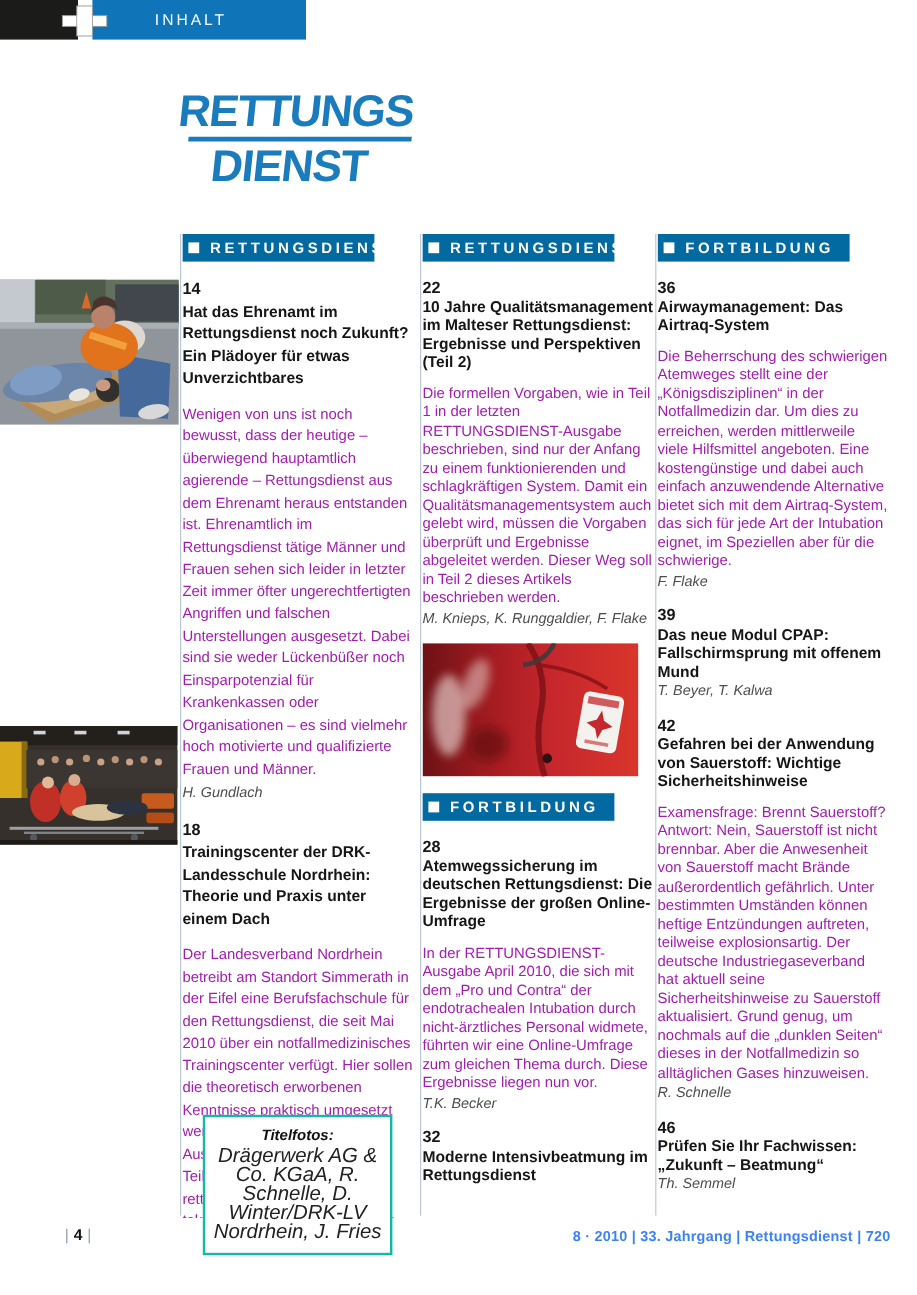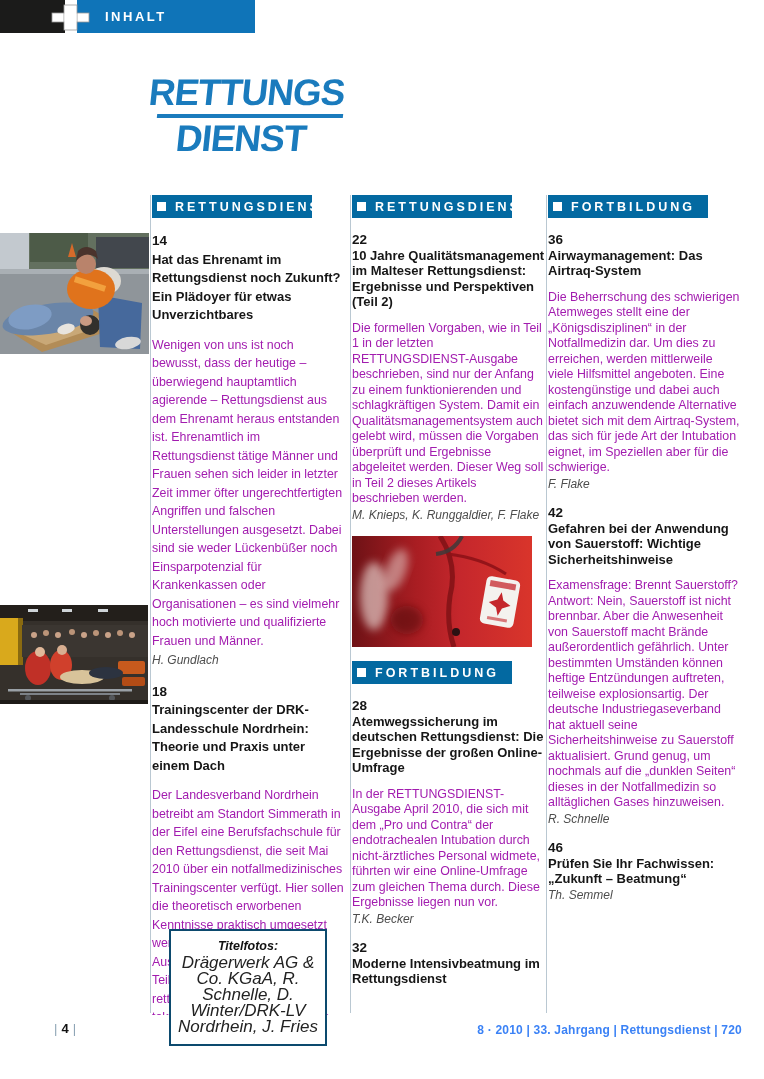--- a/index.html
+++ b/index.html
@@ -4,21 +4,21 @@
 <style>
   html,body{margin:0;padding:0;background:#ffffff;}
   #page{
     position:relative;width:764px;height:1079px;background:#ffffff;overflow:hidden;
     font-family:"Liberation Sans", sans-serif;color:#222;
   }
   
   .tab-black{position:absolute;left:0;top:0;width:65px;height:33px;background:#1b1b1a;}
   .tab-blue{position:absolute;left:77px;top:0;width:178px;height:33px;background:#0f74b8;}
   .tab-blue .tab-label{
-    display:block;line-height:33px;padding-left:28px;color:#fff;font-weight:bold;
+    display:block;line-height:33px;padding-left:52px;color:#fff;font-weight:normal;
     font-size:13px;letter-spacing:2.5px;
   }
   .cross-icon{position:absolute;left:51px;top:4px;width:40px;height:27px;z-index:3;}
   
   .logo{position:absolute;left:149px;top:74px;width:200px;color:#1a7bbd;font-weight:bold;}
   .logo-l1{font-size:37px;line-height:1;letter-spacing:-1px;transform:skewX(-6deg);}
   .logo-rule{width:186px;height:4px;background:#1a7bbd;margin:3px 0 2px 8px;transform:skewX(-6deg);}
   .logo-l2{font-size:37px;line-height:1;letter-spacing:-1px;padding-left:27px;transform:skewX(-6deg);}
   
   .photo{position:absolute;left:0;display:block;}
@@ -45,21 +45,21 @@
   .authors{font-style:italic;font-size:12px;color:#4d4d4d;margin-top:1px;}
   .col-1 .num,.col-1 .title,.col-1 .body,.col-1 .authors{line-height:18.5px;}
   .col-2 .num,.col-2 .title,.col-2 .body,.col-2 .authors,
   .col-3 .num,.col-3 .title,.col-3 .body,.col-3 .authors{line-height:15.5px;}
   .photo-jacket{display:block;margin:5px 0 14px 0;width:180px;height:111px;}
   .col .section-bar + .articles{margin-top:14px;}
   .mid-bar{margin-top:2px;}
   
   .cover-box{
     position:absolute;left:169px;top:929px;width:158px;box-sizing:border-box;
-    border:2px solid #0c4a6e;background:#fff;padding:7px 4px 9px;text-align:center;
+    border:2px solid #14b8a6;background:#fff;padding:7px 4px 9px;text-align:center;
     font-style:italic;z-index:5;
   }
   .cover-heading{font-weight:bold;font-size:12.5px;line-height:17px;color:#111;}
   .cover-credits{font-size:17px;line-height:16px;color:#222;}
   
   .footer-left{position:absolute;left:54px;top:1021px;font-size:13px;}
   .footer-left .pipe{color:#8ca3b4;}
   .footer-left .pagenum{font-weight:bold;color:#111;margin:0 4px;}
   .footer-right{
     position:absolute;right:22px;top:1023px;font-size:12px;font-weight:bold;
@@ -253,20 +253,27 @@
     <div class="articles">
       <div class="article">
         <div class="num">36</div>
         <div class="atext">
           <div class="title">Airwaymanagement: Das Airtraq-System</div>
           <div class="body">Die Beherrschung des schwierigen Atemweges stellt eine der „Königsdisziplinen“ in der Notfallmedizin dar. Um dies zu erreichen, werden mittlerweile viele Hilfsmittel angeboten. Eine kostengünstige und dabei auch einfach anzuwendende Alternative bietet sich mit dem Airtraq-System, das sich für jede Art der Intubation eignet, im Speziellen aber für die schwierige.</div>
           <div class="authors">F. Flake</div>
         </div>
       </div>
       <div class="article">
+        <div class="num">39</div>
+        <div class="atext">
+          <div class="title">Das neue Modul CPAP: Fallschirmsprung mit offenem Mund</div>
+          <div class="authors">T. Beyer, T. Kalwa</div>
+        </div>
+      </div>
+      <div class="article">
         <div class="num">42</div>
         <div class="atext">
           <div class="title">Gefahren bei der Anwendung von Sauerstoff: Wichtige Sicherheitshinweise</div>
           <div class="body">Examensfrage: Brennt Sauerstoff? Antwort: Nein, Sauerstoff ist nicht brennbar. Aber die Anwesenheit von Sauerstoff macht Brände außerordentlich gefährlich. Unter bestimmten Umständen können heftige Entzündungen auftreten, teilweise explosionsartig. Der deutsche Industriegaseverband hat aktuell seine Sicherheitshinweise zu Sauerstoff aktualisiert. Grund genug, um nochmals auf die „dunklen Seiten“ dieses in der Notfallmedizin so alltäglichen Gases hinzuweisen.</div>
           <div class="authors">R. Schnelle</div>
         </div>
       </div>
       <div class="article">
         <div class="num">46</div>
         <div class="atext">

